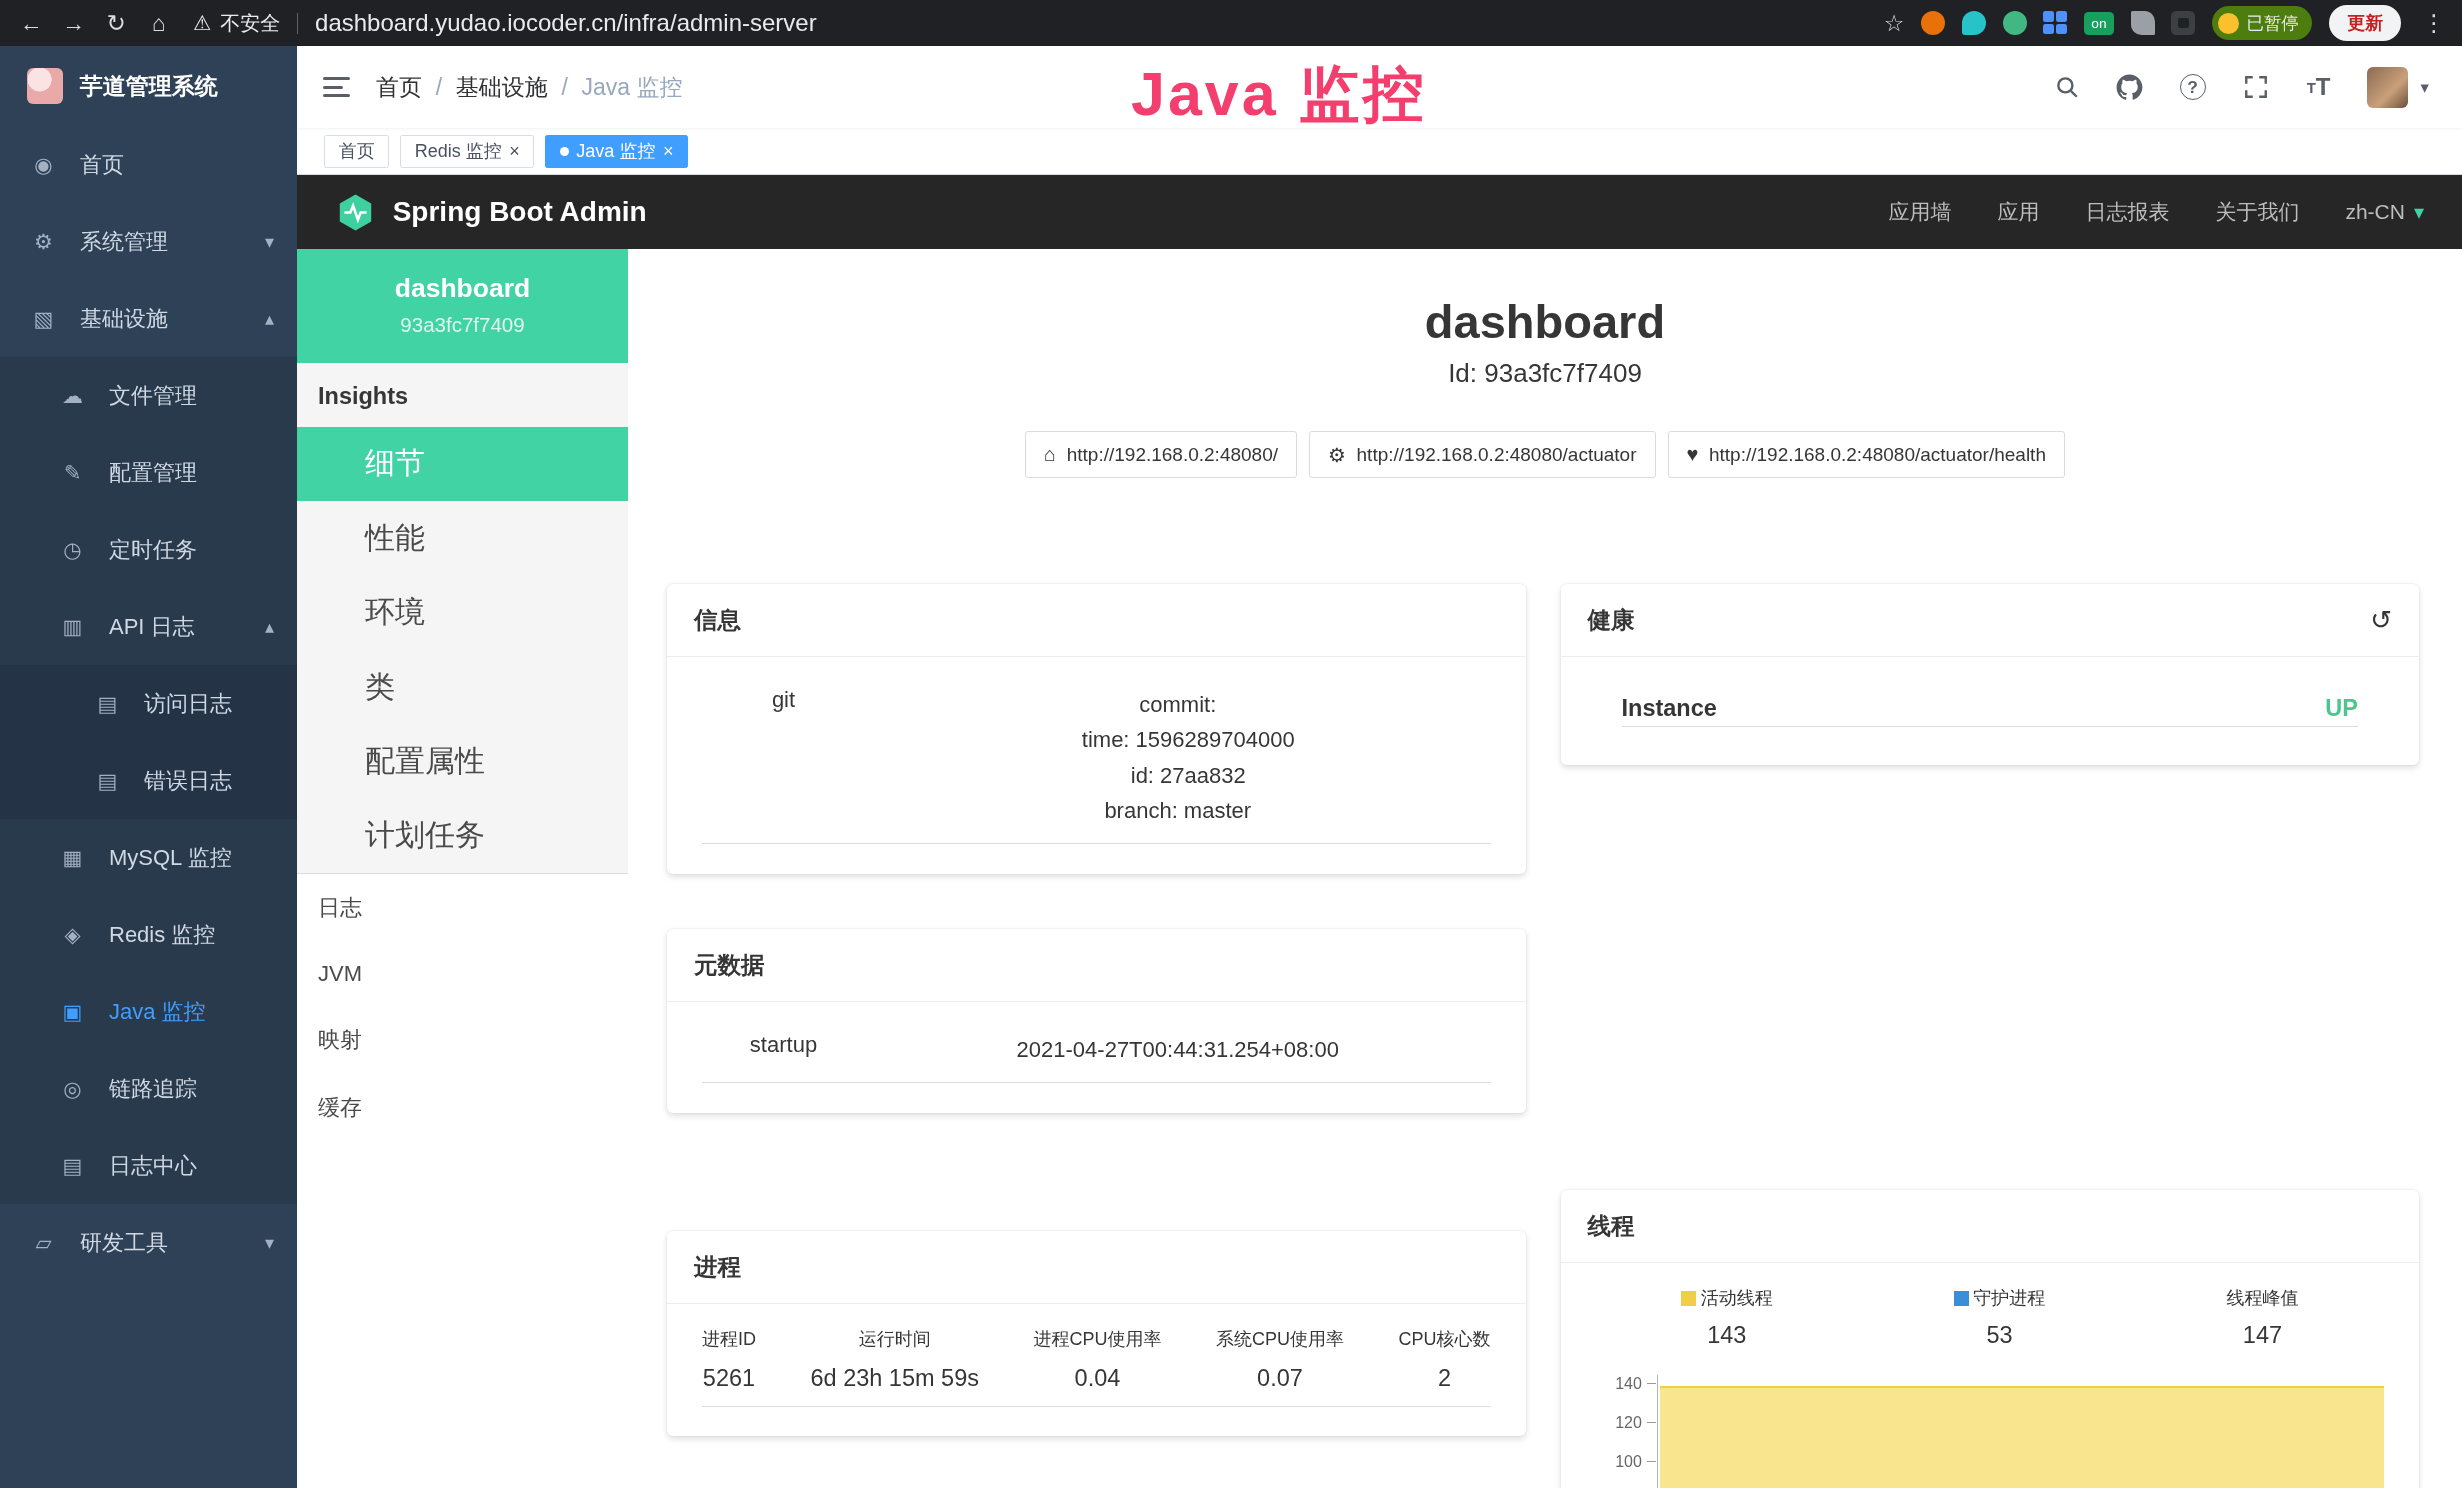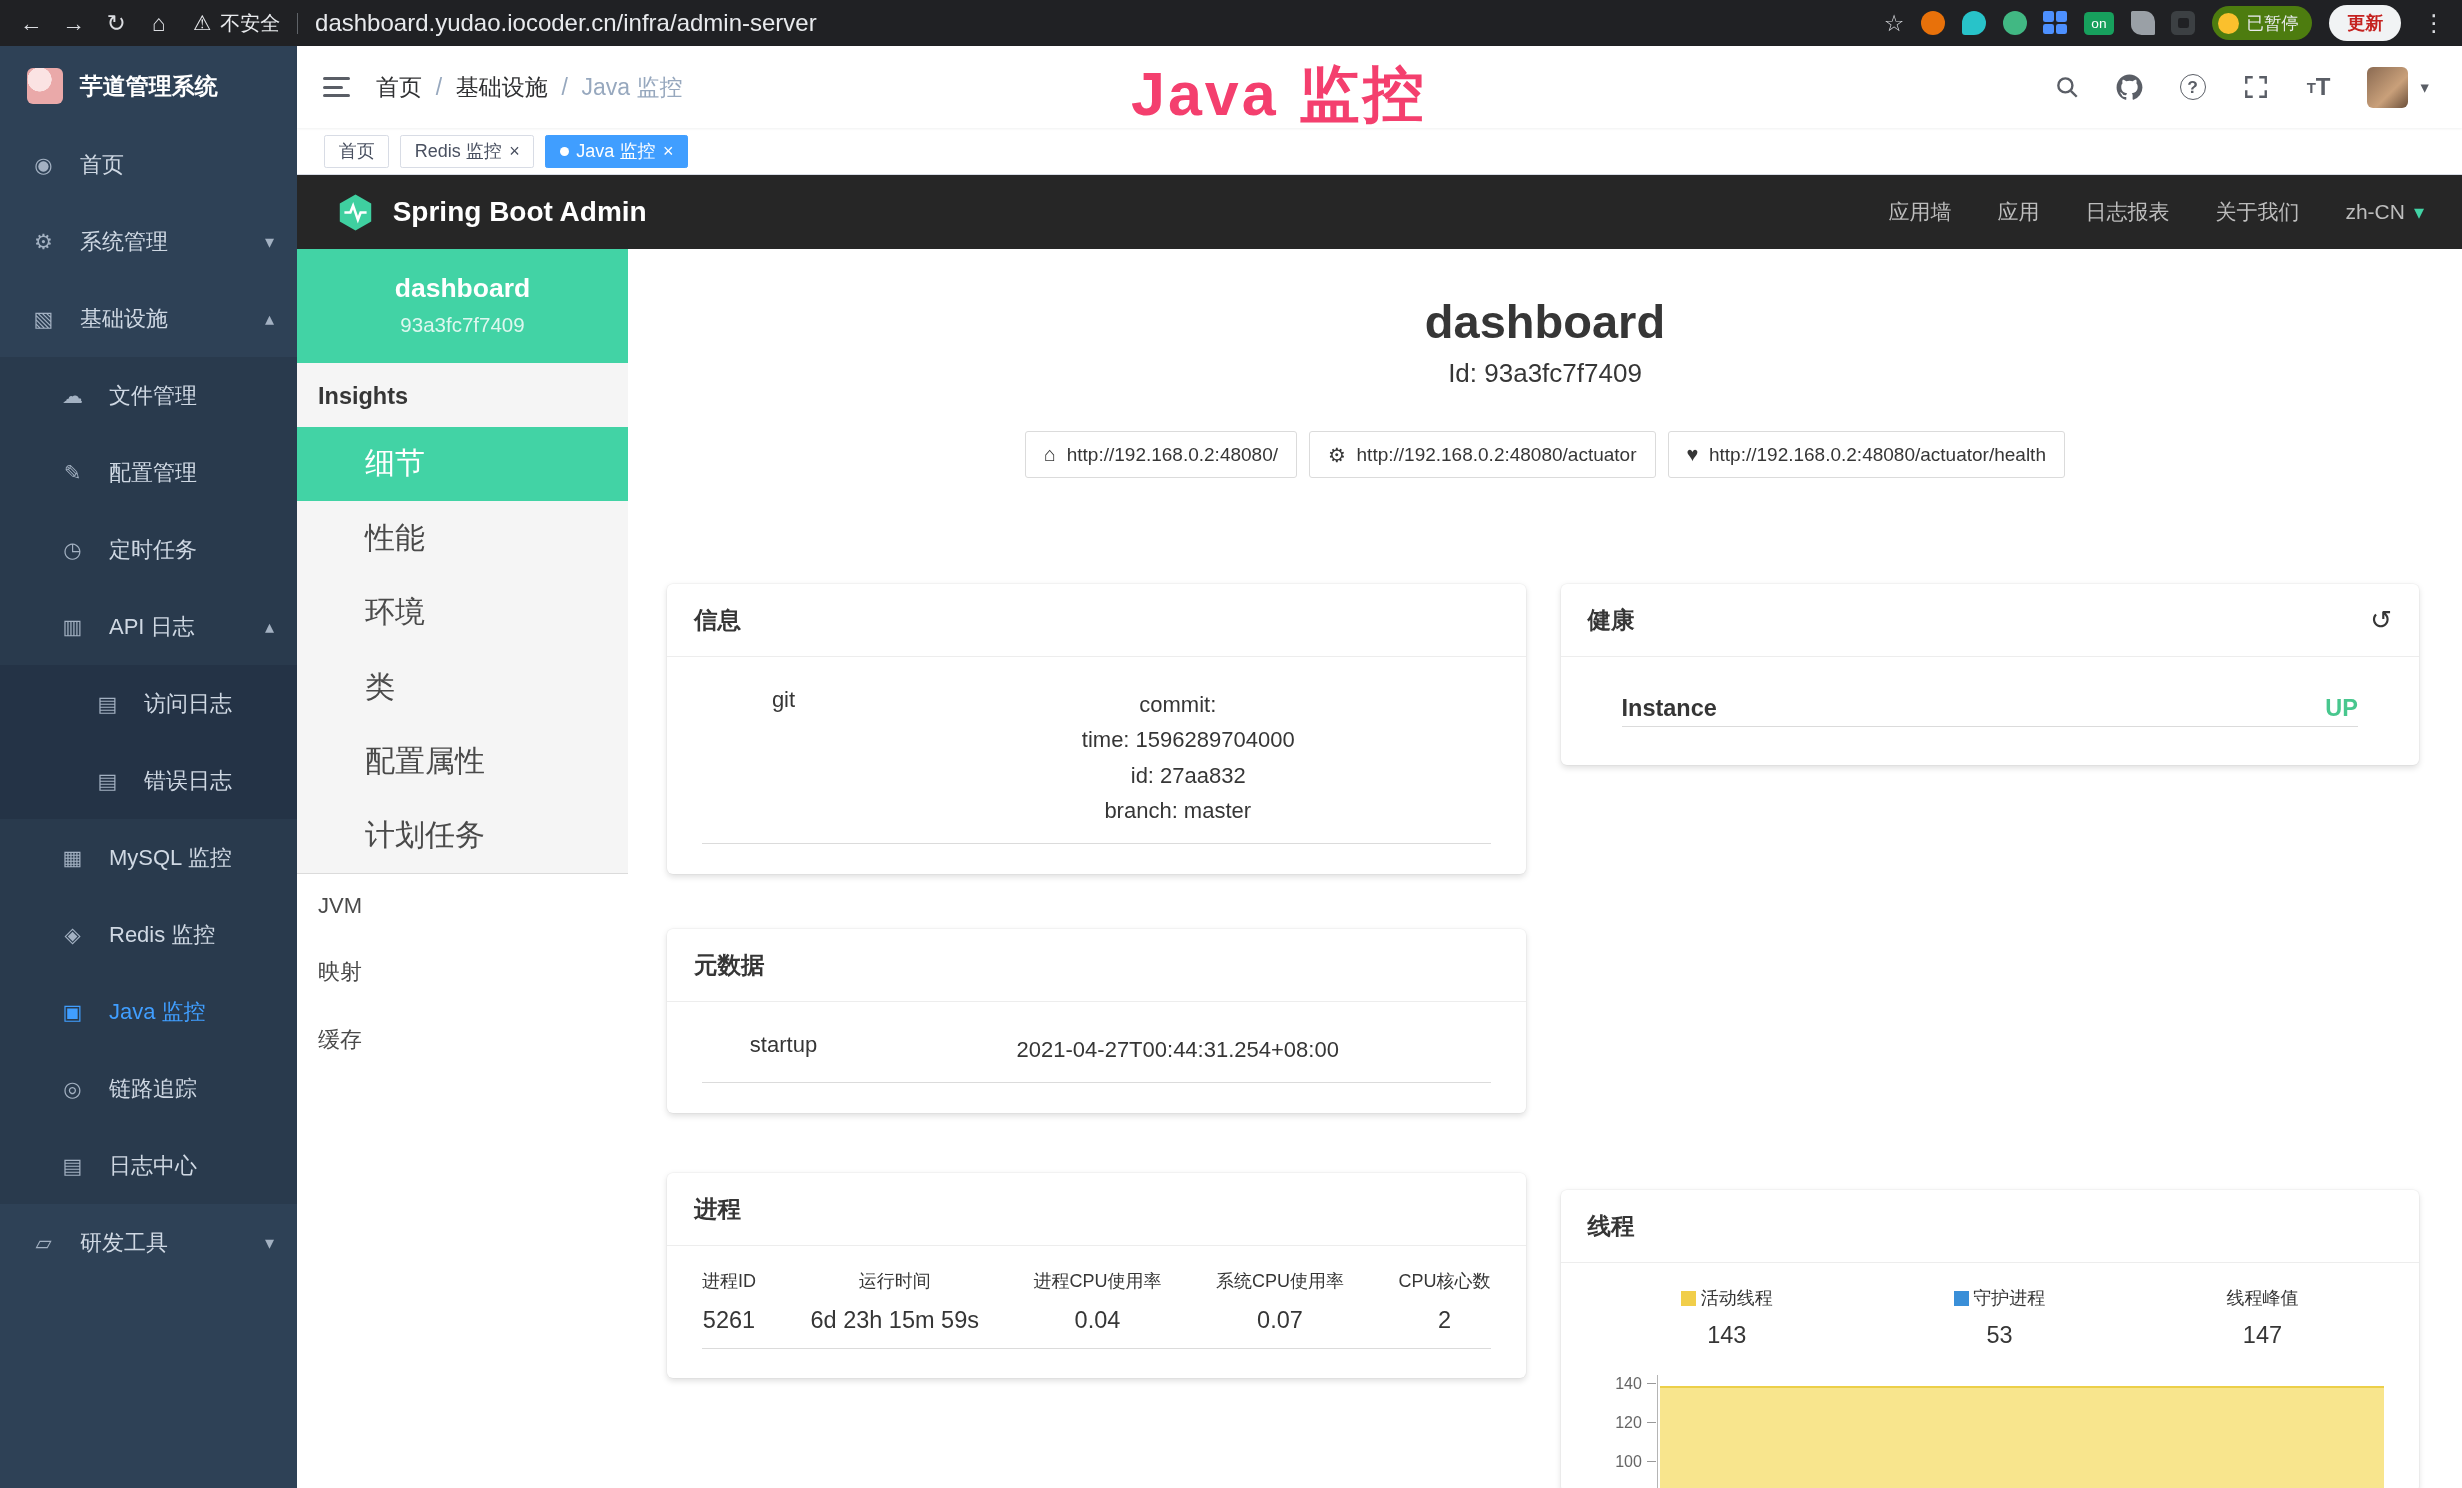--- a/index.html
+++ b/index.html
@@ -110,21 +110,21 @@
   .card-title { font-size:23.5px; font-weight:700; color:#363636; }
   .hist-ico { font-size:26px; color:#363636; cursor:pointer; line-height:1; }
   .card-body { padding:30px 35px; }
 
   .kv-row { display:flex; border-bottom:0.8px solid #dbdbdb; padding-bottom:15px;text-align:center; }
   .kv-label { width:163px; flex-shrink:0; font-size:22px; color:#363636; }
   .kv-value { flex:1; font-size:22px; color:#363636; line-height:1.6; }
   .indent { padding-left:21px; }
 
   .card-info { margin-bottom:55px; }
-  .card-meta { margin-bottom:60px; }
+  .card-meta { margin-bottom:118px; }
   .card-health { margin-bottom:425px; }
   .health-body { padding:38px 61px; }
   .health-row { display:flex; align-items:baseline; justify-content:space-between; border-bottom:0.8px solid #dbdbdb; padding-bottom:4px; }
   .inst-label { font-size:23.5px; font-weight:700; color:#363636; }
   .status-up { font-size:23.5px; font-weight:700; color:#48c78e; }
 
   .proc-body { padding:23px 35px 29px; }
   .proc-row { display:flex; justify-content:space-between; border-bottom:0.8px solid #dbdbdb; padding-bottom:13.7px;gap:8px; }
   .proc-cell { text-align:center; }
   .proc-h { font-size:18px; color:#363636; }
@@ -342,20 +342,21 @@
             </div>
             <div class="side-group">
               <div class="group-label">Insights</div>
               <div class="g-item active">细节</div>
               <div class="g-item">性能</div>
               <div class="g-item">环境</div>
               <div class="g-item">类</div>
               <div class="g-item">配置属性</div>
               <div class="g-item">计划任务</div>
             </div>
+            <div class="r-item">日志</div>
             <div class="r-item">JVM</div>
             <div class="r-item">映射</div>
             <div class="r-item">缓存</div>
           </aside>
 
           <section class="sba-main">
             <h1 class="m-title">dashboard</h1>
             <div class="m-sub">Id: 93a3fc7f7409</div>
 
             <div class="links-row">

